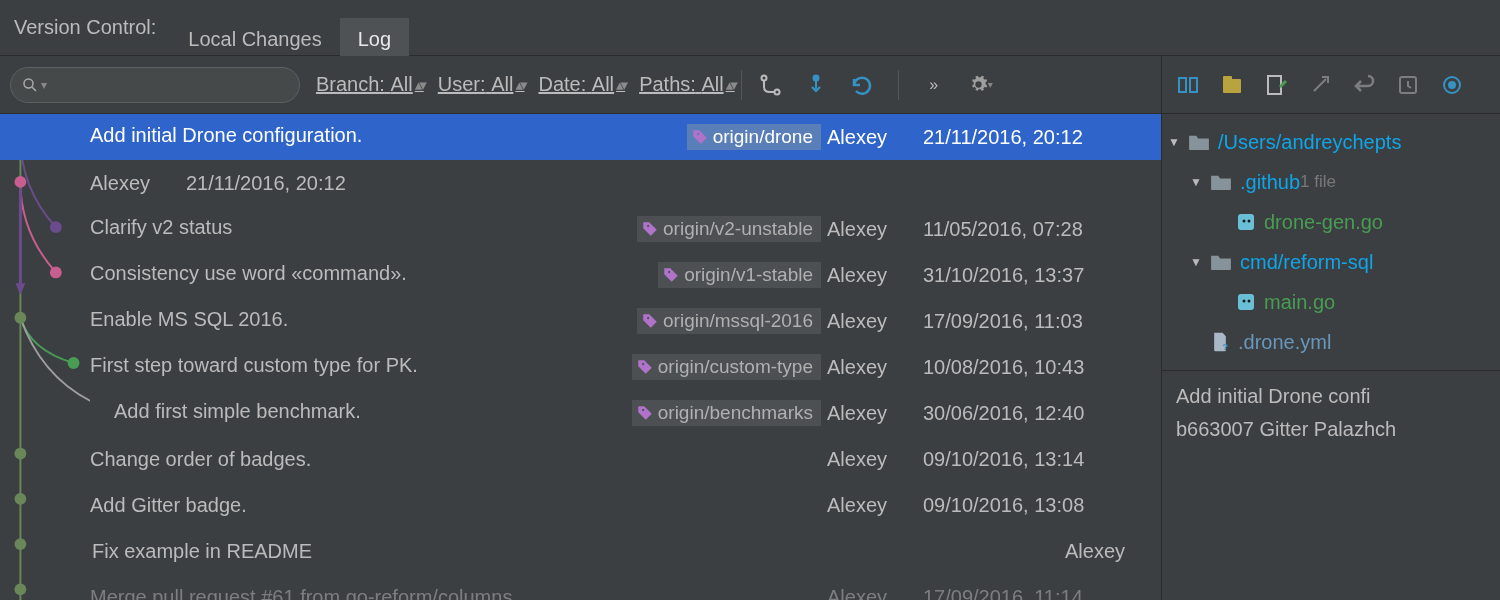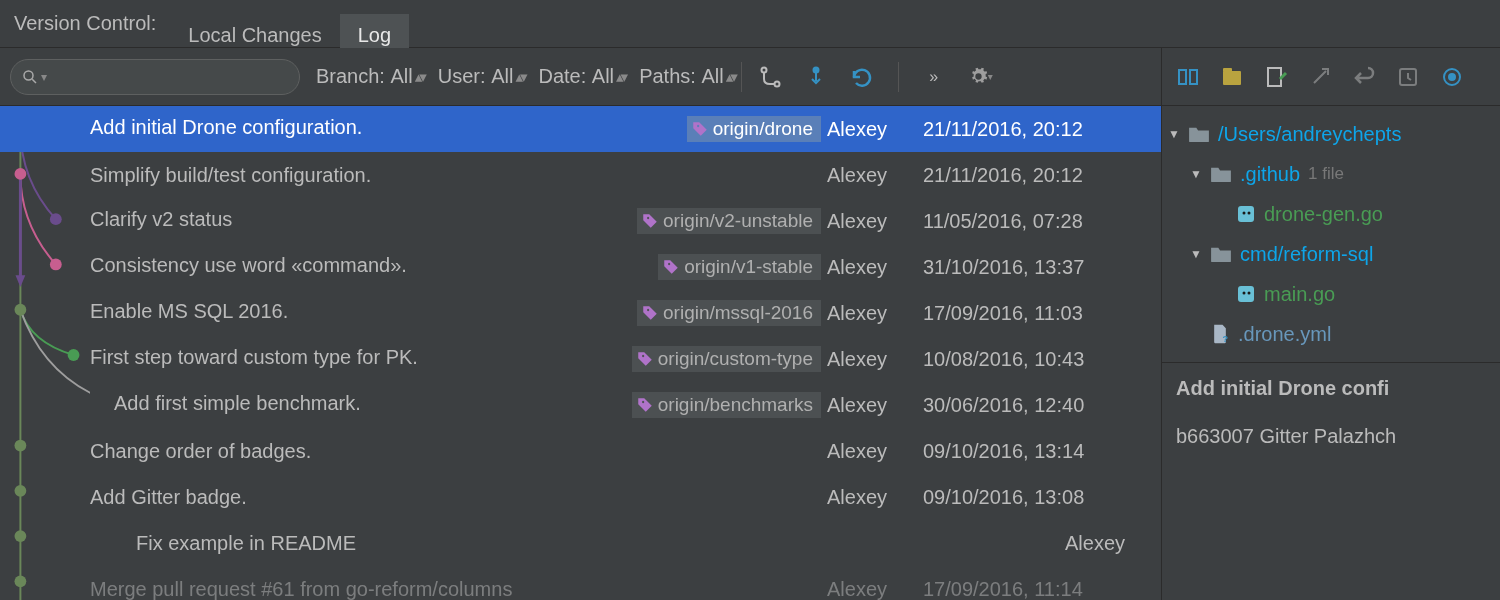--- a/index.html
+++ b/index.html
@@ -1,31 +1,31 @@
 <!DOCTYPE html>
 <html><head>
 <meta charset="utf-8">
 <style>
 * { margin: 0; padding: 0; box-sizing: border-box; font-family: -apple-system, "Helvetica Neue", Arial, sans-serif; }
 body { background: #3c3f41; color: #bbbbbb; width: 1500px; height: 600px; overflow: hidden; font-size: 20px; }
 
-.tabs { display: flex; align-items: center; height: 48px; background: #3c3f41; border-bottom: 1px solid #2b2b2b; }
+.tabs { display: flex; align-items: center; height: 56px; background: #3c3f41; border-bottom: 1px solid #2b2b2b; }
 .vc-label { padding: 0 14px; color: #bbbbbb; }
 .tab { padding: 0 18px; height: 44px; display: flex; align-items: center; color: #bbbbbb; cursor: pointer; margin-top: 24px; }
 .tab.active { background: #4e5254; color: #e8e8e8; }
 
 .main { display: flex; height: 556px; }
 .left { flex: 0 0 1162px; display: flex; flex-direction: column; border-right: 1px solid #2b2b2b; }
 .right { flex: 1; display: flex; flex-direction: column; overflow: hidden; }
 
 .toolbar { display: flex; align-items: center; height: 58px; background: #3c3f41; border-bottom: 1px solid #2b2b2b; }
 .search-box { margin-left: 10px; width: 290px; height: 36px; background: #45494a; border: 1px solid #5e6060; border-radius: 18px; display: flex; align-items: center; padding: 0 10px; }
 .search-box svg { width: 18px; height: 18px; }
 .filters { display: flex; margin-left: 12px; gap: 6px; }
-.filter { display: flex; align-items: center; gap: 0; color: #bbbbbb; cursor: pointer; padding: 0 4px; }
+.filter { display: flex; align-items: center; gap: 0; color: #bbbbbb; cursor: pointer; padding: 0 4px; text-decoration: underline; }
 .filter-sep { margin-left: 2px; font-size: 15px; color: #8a8a8a; letter-spacing: -3px; }
 .tb-icons { display: flex; align-items: center; gap: 22px; margin-left: 14px; }
 .tb-icon { width: 24px; height: 24px; cursor: pointer; display: flex; align-items: center; justify-content: center; }
 .tb-sep { width: 1px; height: 30px; background: #555; margin: 0 2px; }
 
 .commits { flex: 1; overflow: hidden; position: relative; }
 .commit-row { display: flex; align-items: center; height: 46px; padding-left: 90px; position: relative; }
 .commit-row.selected { background: #2f65ca; color: #ffffff; }
 .msg { flex: 1; white-space: nowrap; overflow: hidden; }
 .branch-tag { display: inline-flex; align-items: center; background: #4c5052; color: #b0b0b0; padding: 2px 8px 2px 4px; margin-right: 6px; font-size: 19px; }
@@ -37,26 +37,26 @@
 
 .graph { position: absolute; left: 0; top: 0; width: 90px; height: 100%; }
 
 .right-toolbar { display: flex; align-items: center; height: 58px; gap: 20px; padding-left: 14px; border-bottom: 1px solid #2b2b2b; }
 .tree { padding: 8px 6px; font-size: 20px; }
 .tree-row { display: flex; align-items: center; height: 40px; cursor: pointer; }
 .tri { width: 14px; display: inline-block; color: #bbbbbb; font-size: 12px; margin-right: 6px; }
 .folder-icon { width: 22px; height: 18px; margin-right: 8px; }
 .file-icon { width: 20px; height: 20px; margin-right: 8px; }
 .tree-label { color: #0ea5e9; }
-.tree-count { color: #787878; margin-left: 8px; font-size: 17px; }
+.tree-count { color: #787878; font-size: 17px; }
 .go-file { color: #499c54; }
 .mod-file { color: #6897bb; }
 
 .details { border-top: 1px solid #2b2b2b; padding: 14px; font-family: Menlo, monospace; font-size: 20px; color: #bbbbbb; white-space: nowrap; }
-.details-title { font-weight: bold; margin-bottom: 25px; }
+.details-title { font-weight: normal; margin-bottom: 10px; }
 .indent-1 { padding-left: 22px; }
 .indent-3 { padding-left: 68px; }
 </style>
 </head>
 <body>
 
 <div class="tabs">
   <div class="vc-label">Version Control:</div>
   <div class="tab">Local Changes</div>
   <div class="tab active">Log</div>
@@ -136,21 +136,20 @@
         </svg>
       <div id="commit-rows">
           <div class="commit-row selected" style="padding-left: 90px;">
             <div class="msg"><span style="float:right"><span class="branch-tag"><svg class="tag-icon" viewBox="0 0 24 24" fill="#b073c9">
                     <path d="M3 3h8l10 10-8 8L3 11zM8 8a1.5 1.5 0 100-.01"></path>
                   </svg>origin/drone</span></span>Add initial Drone configuration.</div>
             <div class="author">Alexey</div>
             <div class="date">21/11/2016, 20:12</div>
           </div>
           <div class="commit-row" style="padding-left: 90px;">
-            <div class="msg"><span style="float:right"></span>Simplify build/test configuration.</div>
             <div class="author">Alexey</div>
             <div class="date">21/11/2016, 20:12</div>
           </div>
           <div class="commit-row" style="padding-left: 90px;">
             <div class="msg"><span style="float:right"><span class="branch-tag"><svg class="tag-icon" viewBox="0 0 24 24" fill="#b073c9">
                     <path d="M3 3h8l10 10-8 8L3 11zM8 8a1.5 1.5 0 100-.01"></path>
                   </svg>origin/v2-unstable</span></span>Clarify v2 status</div>
             <div class="author">Alexey</div>
             <div class="date">11/05/2016, 07:28</div>
           </div>
@@ -185,21 +184,21 @@
           <div class="commit-row" style="padding-left: 90px;">
             <div class="msg"><span style="float:right"></span>Change order of badges.</div>
             <div class="author">Alexey</div>
             <div class="date">09/10/2016, 13:14</div>
           </div>
           <div class="commit-row" style="padding-left: 90px;">
             <div class="msg"><span style="float:right"></span>Add Gitter badge.</div>
             <div class="author">Alexey</div>
             <div class="date">09/10/2016, 13:08</div>
           </div>
-          <div class="commit-row" style="padding-left: 92px; margin-left: 44px;">
+          <div class="commit-row" style="padding-left: 92px;">
             <div class="msg"><span style="float:right"></span>Fix example in README</div>
             <div class="author">Alexey</div>
           </div>
           <div class="commit-row faded" style="padding-left: 90px;">
             <div class="msg"><span style="float:right"></span>Merge pull request #61 from go-reform/columns</div>
             <div class="author">Alexey</div>
             <div class="date">17/09/2016, 11:14</div>
           </div>
         </div>
     </div>

